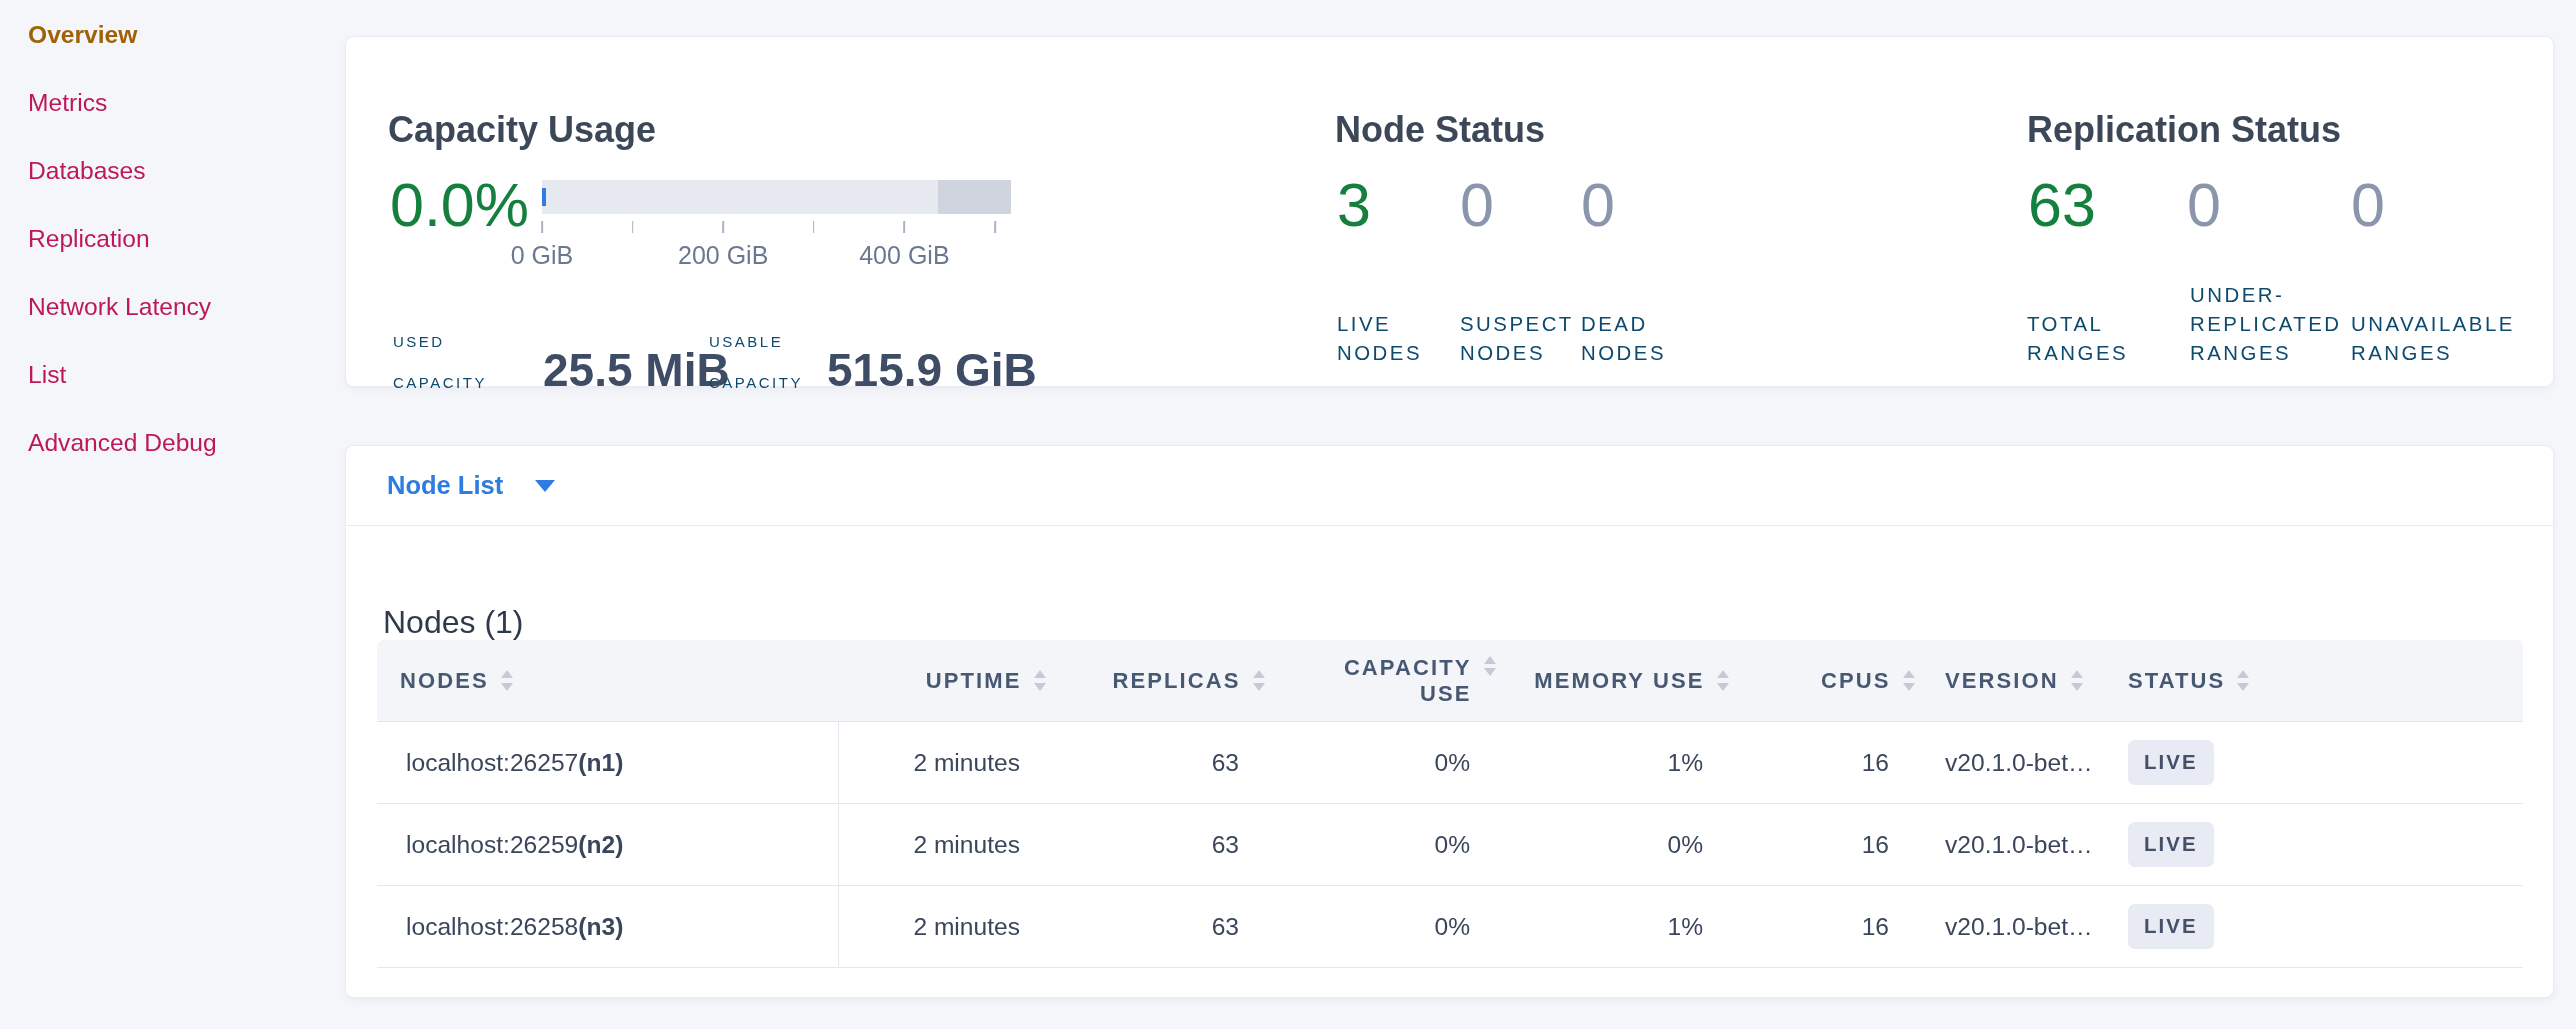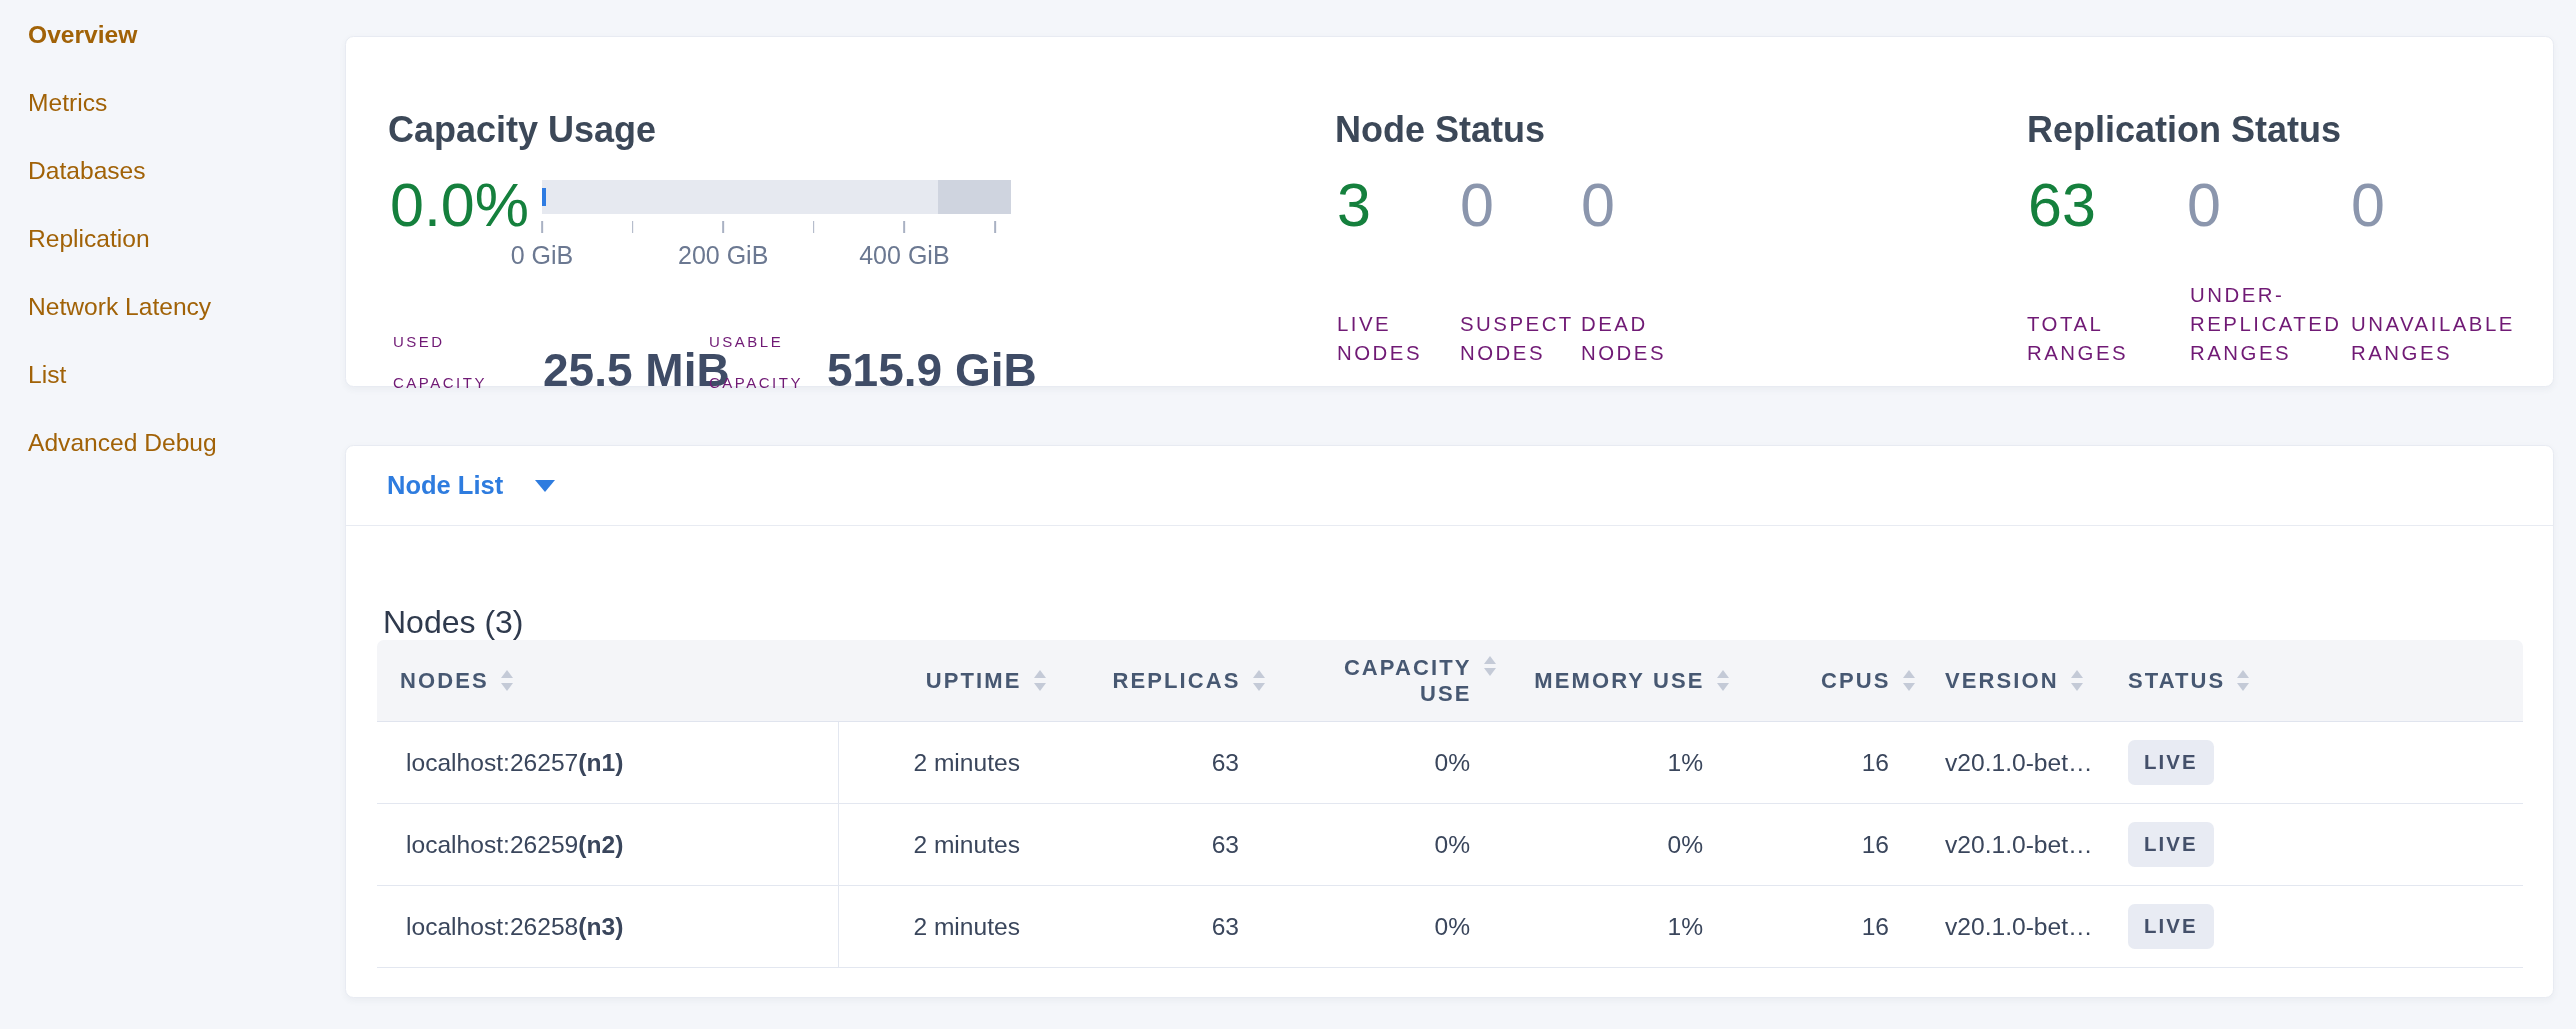--- a/index.html
+++ b/index.html
@@ -10,21 +10,21 @@
     font-family:"Liberation Sans", sans-serif;
     color:#3d4a5e;
     position:relative;
     overflow:hidden;
   }
 
   
   .sidebar { position:absolute; left:0; top:0; width:345px; padding-top:0.8px; }
   .nav-item {
     height:68px; display:flex; align-items:center;
-    padding-left:28px; font-size:24.6px; color:#a16207; cursor:pointer;
+    padding-left:28px; font-size:24.6px; color:#be185d; cursor:pointer;
   }
   .nav-item.active { color:#a16207; font-weight:700; }
 
   
   .card {
     position:absolute; background:#ffffff;
     border:0.8px solid #e8ebf2; border-radius:8.5px;
     box-shadow:0 2.5px 6.8px rgba(60,70,100,.05);
   }
   #card-stats { left:345px; top:36px;  width:2209px; height:351px; }
@@ -40,21 +40,21 @@
 
   
   #gauge { position:absolute; left:196px; top:143px; width:469px; height:34px; background:#e6e9f0; }
   #gauge-dark { position:absolute; right:0; top:0; height:100%; width:15.5%; background:#cfd4df; }
   #gauge-used { position:absolute; left:0; top:7.6px; width:4.2px; height:18.7px; background:#2f7ce2; }
   #gauge-axis { position:absolute; left:196px; top:184px; width:453px; height:12px; }
   .tick { position:absolute; top:0; width:1.7px; height:12px; background:#a9b1c3; transform:translateX(-50%); }
   .tick-label { position:absolute; top:20.4px; transform:translateX(-50%); font-size:25px; color:#6b7891; white-space:nowrap; }
 
   
-  .stat-label { position:absolute; font-size:20.4px; letter-spacing:2.5px; color:#701a75; line-height:29px; white-space:nowrap; }
+  .stat-label { position:absolute; font-size:20.4px; letter-spacing:2.5px; color:#0c4a6e; line-height:29px; white-space:nowrap; }
   .stat-label div { min-height:29px; }
   .cap-label { font-size:15px; line-height:41px; }
   .cap-label div { min-height:41px; }
   .cap-value { position:absolute; top:310px; font-size:46px; font-weight:700; color:#3f4c66; line-height:1; white-space:nowrap; }
 
   
   #nodelist-bar { height:80px; border-bottom:0.8px solid #e8ebf2; display:flex; align-items:center; padding-left:41px; cursor:pointer; }
   #nodelist-label { font-size:25.5px; font-weight:600; color:#2e7cdf; }
   .caret-down { width:0; height:0; border-left:10.2px solid transparent; border-right:10.2px solid transparent; border-top:12.7px solid #2e7cdf; margin-left:32px; }
 
@@ -177,21 +177,21 @@
   </div>
 </section>
 
 <section class="card" id="card-nodes">
 
   <div id="nodelist-bar">
     <span id="nodelist-label">Node List</span>
     <span class="caret-down"></span>
   </div>
 
-  <h3 id="nodes-heading">Nodes (3)</h3>
+  <h3 id="nodes-heading">Nodes (1)</h3>
 
   <div class="table">
 
     <div class="tr thead">
       <div class="th th-node">
         <span>NODES</span>
         <span class="sort">
             <span class="up"></span>
             <span class="down"></span>
           </span>

